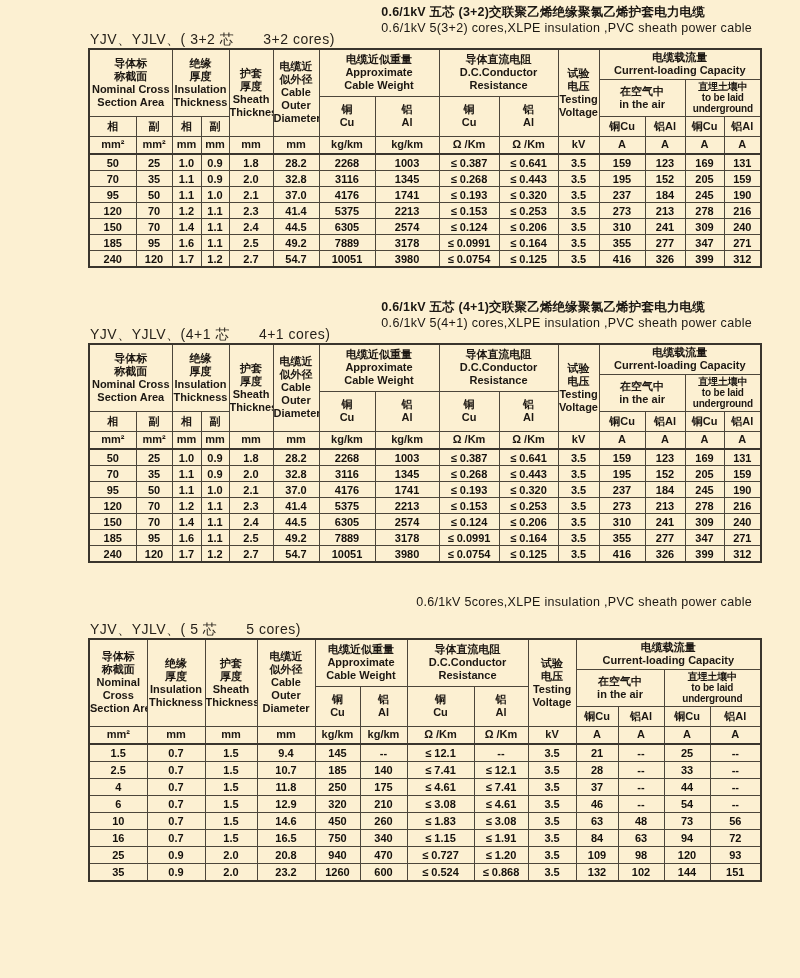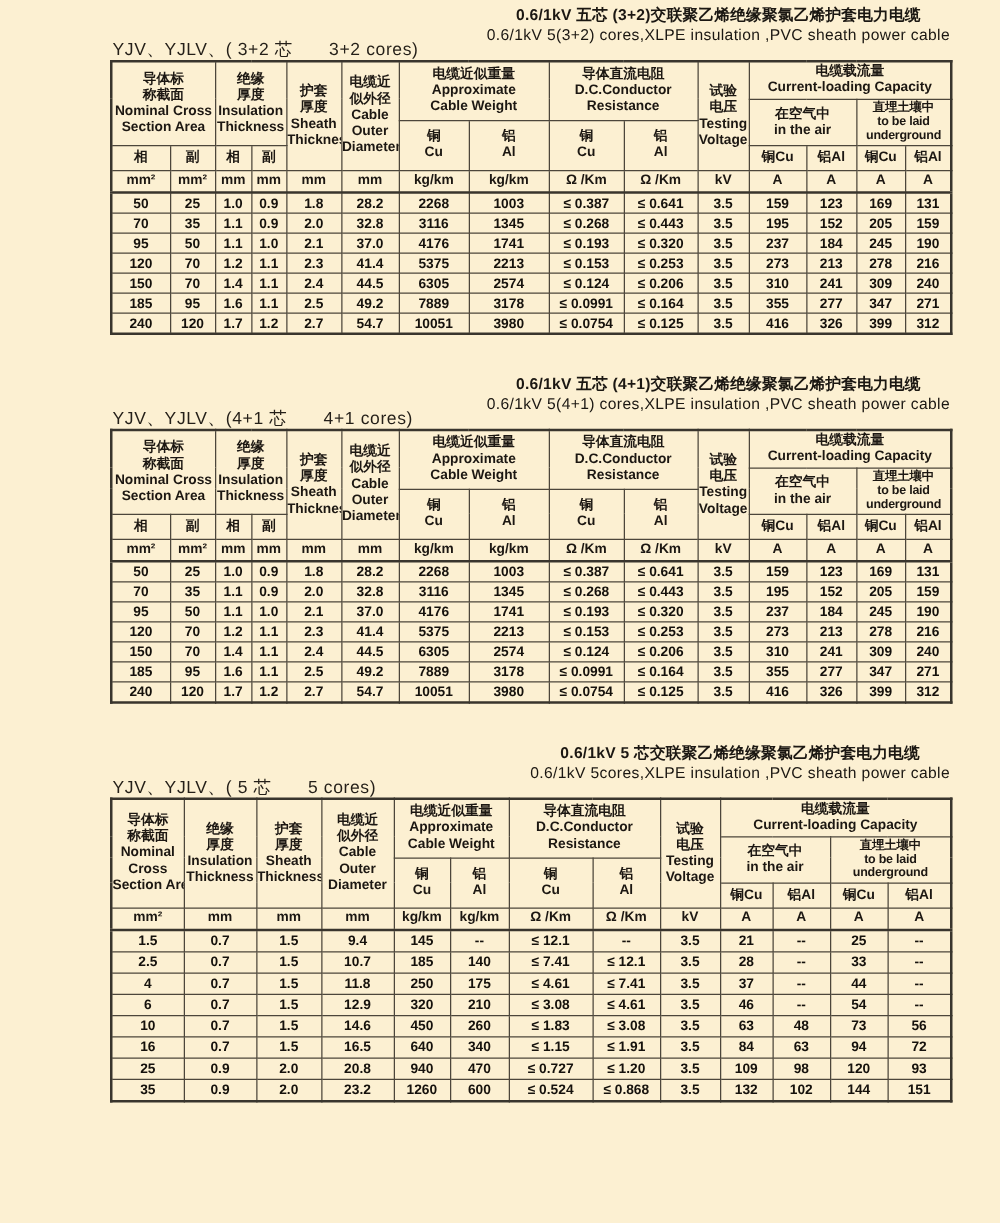--- a/index.html
+++ b/index.html
@@ -7,21 +7,21 @@
     width:800px;height:978px;
     background:#fcf0d2;
     font-family:"Liberation Sans","DejaVu Sans",sans-serif;
     color:#1b1712;
     overflow:hidden;
   }
   .page{position:relative;width:800px;height:978px;}
   .content{margin-left:88px;width:672px;padding-top:4px;}
 
   .sec-head{position:relative;height:44px;}
-  .titles{position:absolute;right:0;top:0;text-align:center;}
+  .titles{position:absolute;right:8px;top:0;text-align:left;}
   .title-cn{font-size:12.5px;font-weight:700;line-height:16px;letter-spacing:0.2px;}
   .title-en{font-size:12.5px;font-weight:400;line-height:17px;letter-spacing:0.3px;}
   .series-label{position:absolute;left:2px;bottom:-1px;font-size:14px;font-weight:400;letter-spacing:0.5px;color:#241f18;}
 
   .sec-2,.sec-3{margin-top:31px;}
 
   table.spec-table{
     border-collapse:collapse;table-layout:fixed;width:672px;
     border:2px solid #39352d;
     background:transparent;
@@ -444,21 +444,20 @@
               </tr>
             </tbody>
           </table>
         </div>
     </section>
 
     <section class="spec-section sec-3">
       <div class="sec-head">
         <div class="series-label">YJV、YJLV、( 5 芯　　5 cores)</div>
         <div class="titles">
-          <div class="title-cn">0.6/1kV 5 芯交联聚乙烯绝缘聚氯乙烯护套电力电缆</div>
           <div class="title-en">0.6/1kV 5cores,XLPE insulation ,PVC sheath power cable</div>
         </div>
       </div>
       <div>
           <table class="spec-table t13">
             <colgroup>
               <col style="width: 58px;">
               <col style="width: 58px;">
               <col style="width: 52px;">
               <col style="width: 58px;">
@@ -589,21 +588,21 @@
                 <td>63</td>
                 <td>48</td>
                 <td>73</td>
                 <td>56</td>
               </tr>
               <tr>
                 <td>16</td>
                 <td>0.7</td>
                 <td>1.5</td>
                 <td>16.5</td>
-                <td>640</td>
+                <td>750</td>
                 <td>340</td>
                 <td>≤ 1.15</td>
                 <td>≤ 1.91</td>
                 <td>3.5</td>
                 <td>84</td>
                 <td>63</td>
                 <td>94</td>
                 <td>72</td>
               </tr>
               <tr>

